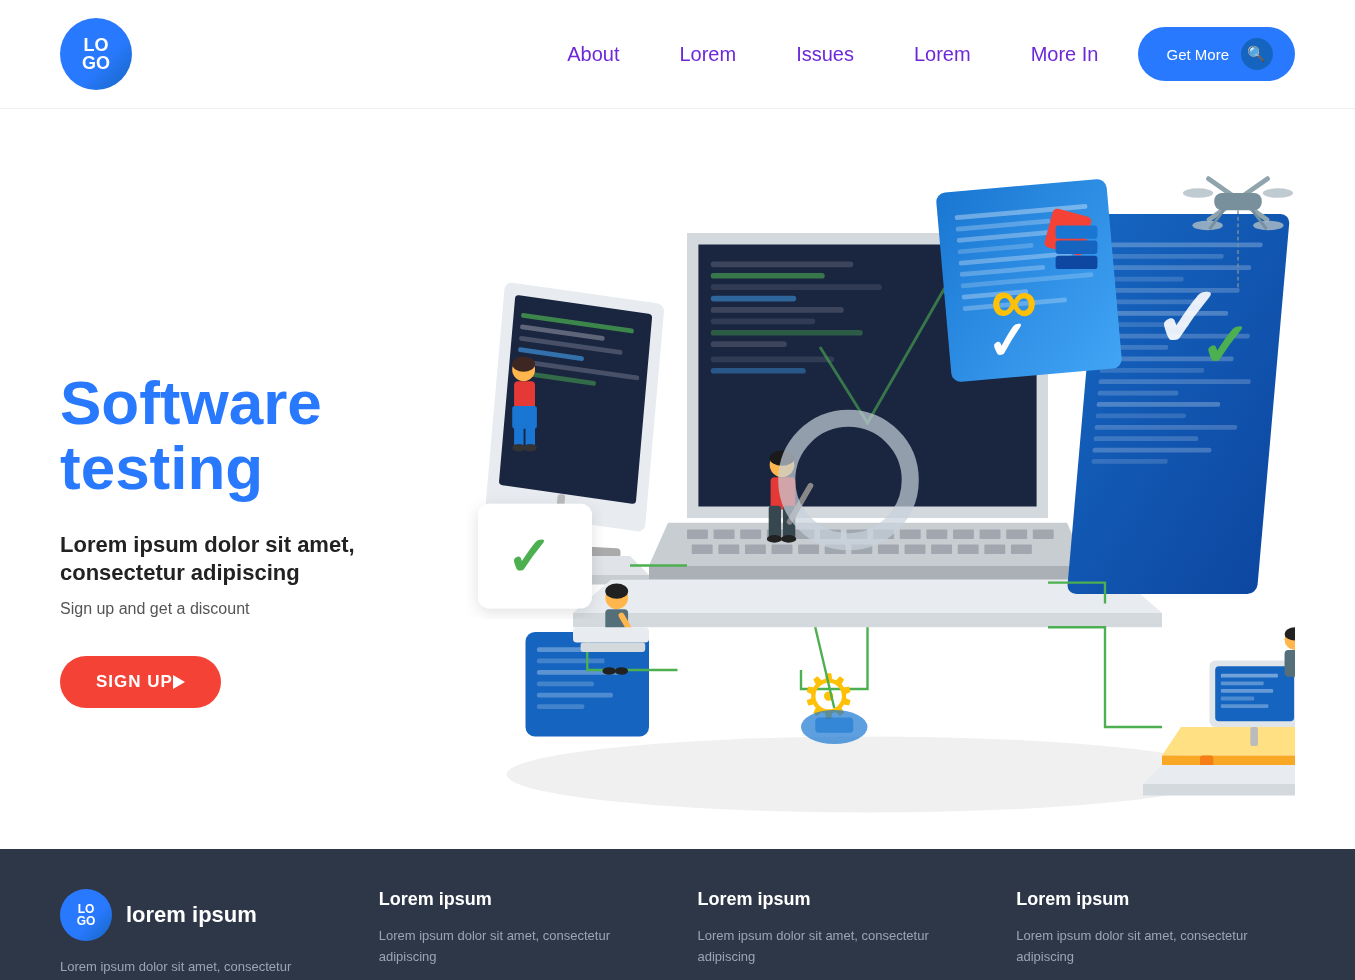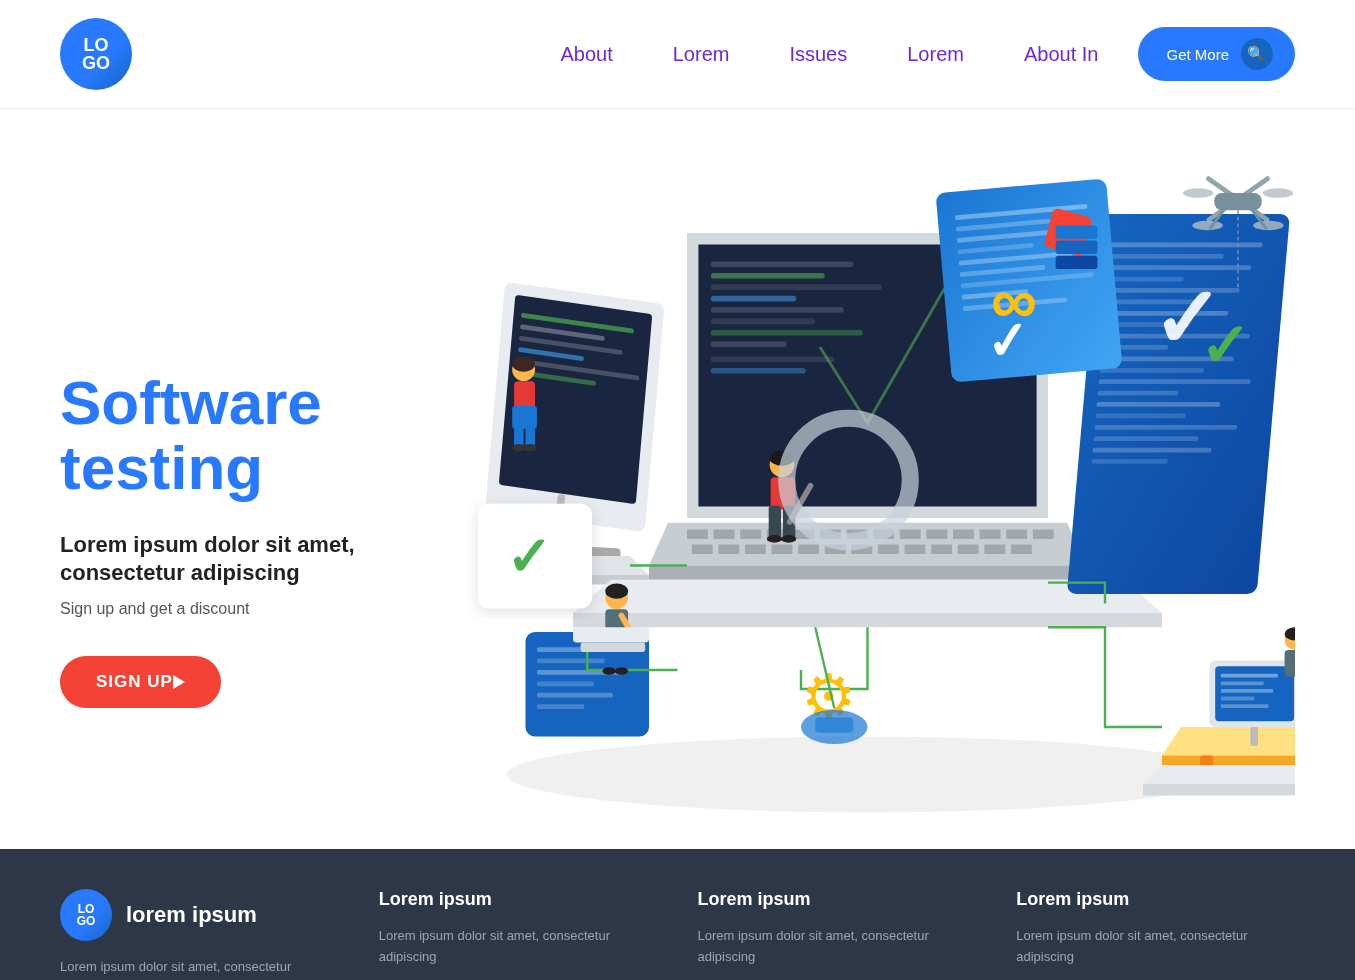--- a/index.html
+++ b/index.html
@@ -189,21 +189,21 @@
       <span>LO</span>
       <span>GO</span>
     </div>
   </div>
 
   <nav>
     <a>About</a>
     <a>Lorem</a>
     <a>Issues</a>
     <a>Lorem</a>
-    <a>About In</a>
+    <a>More In</a>
   </nav>
 
   <button class="get-more-btn">
     <span>Get More</span>
     <span class="search-icon-circle">🔍</span>
   </button>
 </header>
 
 <section class="hero">
   <div class="hero-text">

